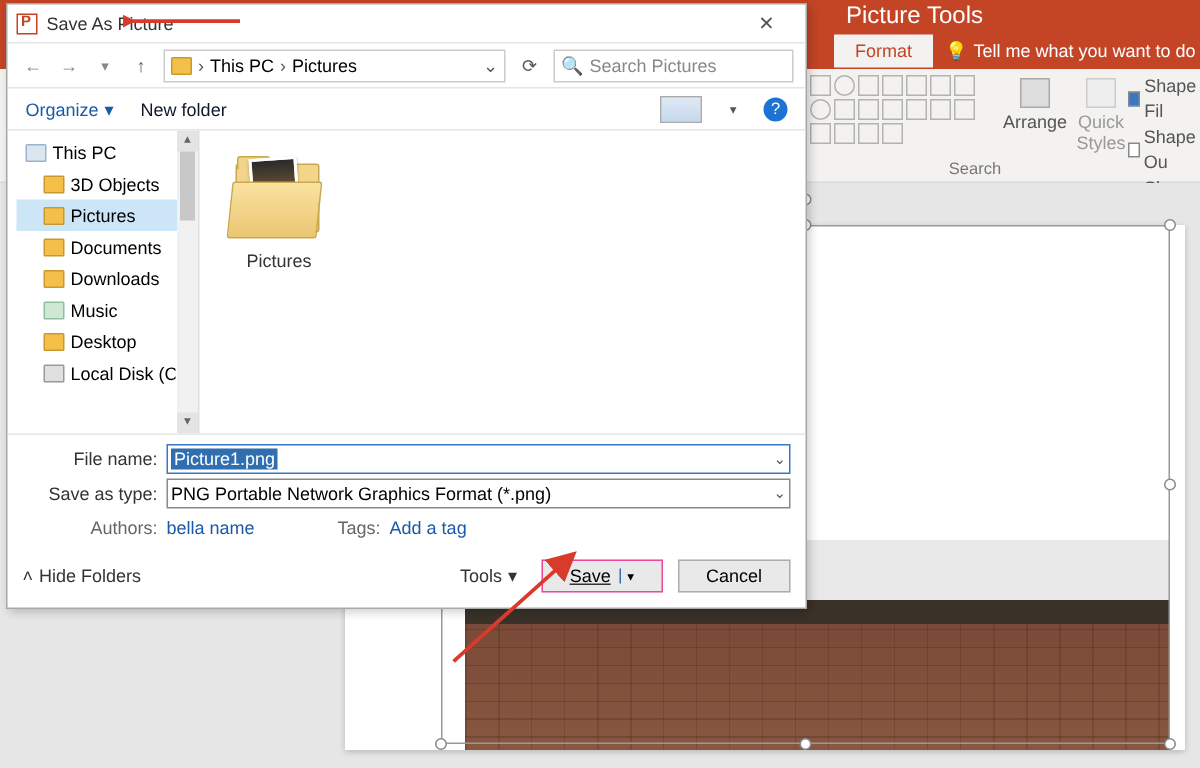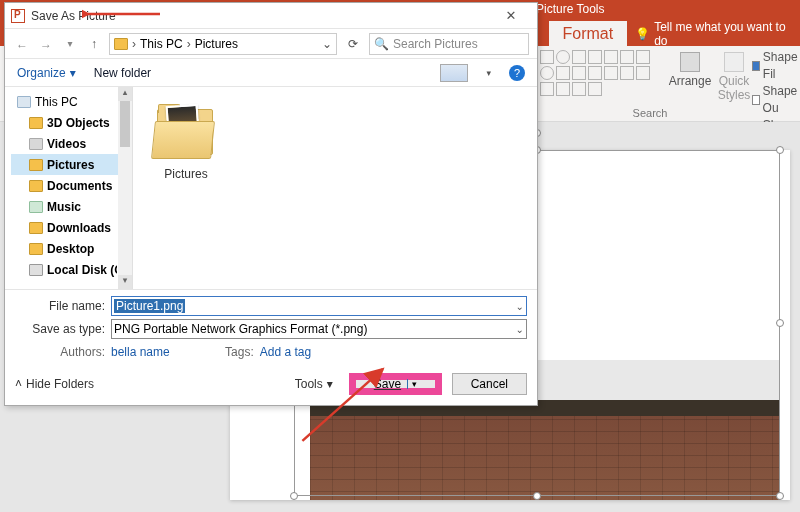--- a/index.html
+++ b/index.html
@@ -1,23 +1,23 @@
 <!DOCTYPE html>
 <html><head>
 <meta charset="utf-8">
 <style>
   * { box-sizing: border-box; margin: 0; padding: 0; font-family: "Segoe UI", Tahoma, sans-serif; font-size: 12px; }
   body { width: 800px; height: 512px; background: #f3f3f3; position: relative; overflow: hidden; }
 
   
   .pp-bg { position: absolute; top: 0; left: 0; width: 800px; height: 512px; background: #fff; }
   .pp-titlebar { position: absolute; top: 0; left: 0; width: 800px; height: 22px; background: #c44426; display: flex; }
-  .pp-tools-label { position: absolute; left: 536px; top: 2px; color: #fff; font-size: 12px; }
+  .pp-tools-label { position: absolute; left: 564px; top: 2px; color: #fff; font-size: 16px; }
   .pp-tabbar { position: absolute; top: 22px; left: 0; width: 800px; height: 24px; background: #c44426; display: flex; align-items: center; }
-  .pp-tab { padding: 4px 14px; color: #fff; font-size: 16px; }
+  .pp-tab { padding: 4px 14px; color: #fff; font-size: 12px; }
   .pp-tab.active { background: #f3f2f1; color: #c44426; }
   .pp-tell { display: flex; align-items: center; color: #fff; margin-left: 8px; gap: 4px; font-size: 12px; }
   .pp-ribbon { position: absolute; top: 46px; left: 0; width: 800px; height: 76px; background: #f3f2f1; border-bottom: 1px solid #d9d9d9; display:flex; }
   .ribbon-shapes { position: absolute; left: 540px; top: 4px; width: 120px; height: 56px; display: flex; flex-wrap: wrap; gap: 2px; align-content: flex-start; }
   .shape-ic { width: 14px; height: 14px; border: 1px solid #888; opacity: .6; }
   .ribbon-arrange { position: absolute; left: 668px; top: 6px; width: 44px; text-align:center; color:#555; font-size:11px;}
   .ribbon-arrange .ic { width:20px; height:20px; margin:0 auto 2px; background:#ddd; border:1px solid #aaa;}
   .ribbon-quick { position: absolute; left: 714px; top:6px; width:40px; text-align:center; color:#999; font-size:11px;}
   .ribbon-quick .ic { width:20px; height:20px; margin:0 auto 2px; background:#eee; border:1px solid #ccc;}
   .ribbon-shape-opts { position: absolute; left: 752px; top:3px; color:#555; font-size:11px; line-height:17px;}
@@ -65,21 +65,21 @@
   .dlg-toolbar .view-ic { width:28px; height:18px; border:1px solid #aaa; background:linear-gradient(#dfe9f5,#c6d8ee);}
   .dlg-toolbar .help { width:16px;height:16px;border-radius:50%;background:#1e73d2;color:#fff;text-align:center;font-size:11px;line-height:16px;}
   .dlg-body { flex:1; display:flex; min-height:0;}
   .sidebar { width:128px; border-right:1px solid #e0e0e0; position:relative; overflow:hidden;}
   .sidebar-scroll { position:absolute; right:0; top:0; width:14px; height:100%; background:#f1f1f1;}
   .sidebar-scroll .up,.sidebar-scroll .dn{height:14px;text-align:center;font-size:9px;color:#666;background:#e4e4e4;}
   .sidebar-scroll .dn{position:absolute;bottom:0;width:100%;}
   .sidebar-scroll .thumb{position:absolute;top:14px;left:2px;width:10px;height:46px;background:#c8c8c8;}
   .tree { padding:4px 0 0 6px;}
   .tree-item { display:flex; align-items:center; gap:4px; height:21px; padding-left:6px; font-size:12px; cursor:default;}
-  .tree-item.sub { padding-left:18px;font-weight:bold;}
+  .tree-item.sub { padding-left:18px;}
   .tree-item.sel { background:#cde6f7;}
   .tree-item .ic { width:14px; height:12px; background:#f5c04a; border:1px solid #c79a30; border-radius:1px;}
   .tree-item .ic.pc { background:#dbe6f0; border-color:#9ab4cc;}
   .tree-item .ic.vid { background:#d8d8d8; border-color:#aaa;}
   .tree-item .ic.mus { background:#cfe8d6; border-color:#8fbf9c;}
   .tree-item .ic.disk { background:#e0e0e0; border-color:#999;}
   .content { flex:1; padding:8px; display:flex; align-items:flex-start;}
   .folder-item { width:90px; text-align:center;}
   .folder-thumb { width:66px; height:58px; margin:8px auto 6px; position:relative;}
   .folder-back { position:absolute; top:6px; left:4px; width:56px; height:46px; background:#f3d48b; border:1px solid #caa84f; border-radius:2px;}
@@ -96,21 +96,21 @@
   .fld .val.hl { background:#2f6fb0; color:#fff; padding:0 2px;}
   .fld .dd { position:absolute; right:2px; color:#555; font-size:10px;}
   .meta-row { display:flex; margin-top:6px; font-size:12px;}
   .meta-row .ml { width:96px; text-align:right; padding-right:6px; color:#666;}
   .meta-row .mv { color:#1a5aa8; padding-right:30px;}
   .dlg-actions { display:flex; align-items:center; margin-top:14px; gap:10px;}
   .hide-folders { display:flex; align-items:center; gap:4px; font-size:12px; color:#333;}
   .dlg-actions .spacer{flex:1}
   .tools { display:flex; align-items:center; gap:4px; font-size:12px; color:#333; margin-right:6px;}
   .btn { height:22px; padding:0 18px; border:1px solid #adadad; background:#e9e9e9; font-size:12px; display:flex; align-items:center; gap:6px;}
-  .btn.primary { border:7px solid #ec4899;}
+  .btn.primary { border:1px solid #ec4899;}
   .btn .split { border-left:1px solid #2f6fb0; padding-left:4px; font-size:9px;}
   .arrow-red { position:absolute; pointer-events:none; }
   .arrow-red.a1 { left:82px; top:7px; width:80px; height:14px;}
   .arrow-red.a1 svg, .arrow-red.a2 svg { width:100%; height:100%;}
   .arrow-red.a2 { left:300px; top:396px; width:110px; height:50px; transform:rotate(-20deg); transform-origin:left bottom;}
 </style>
 </head>
 <body>
 
 <div class="pp-bg">
@@ -233,39 +233,35 @@
     <div class="sidebar">
       <div class="tree">
         <div class="tree-item">
             <span class="ic pc"></span>
             <span>This PC</span>
           </div>
         <div class="tree-item sub">
             <span class="ic"></span>
             <span>3D Objects</span>
           </div>
-        <div class="tree-item sub">
-            <span class="ic vid"></span>
-            <span>Videos</span>
-          </div>
         <div class="tree-item sub sel">
             <span class="ic"></span>
             <span>Pictures</span>
           </div>
         <div class="tree-item sub">
             <span class="ic"></span>
             <span>Documents</span>
+          </div>
+        <div class="tree-item sub">
+            <span class="ic"></span>
+            <span>Downloads</span>
           </div>
         <div class="tree-item sub">
             <span class="ic mus"></span>
             <span>Music</span>
-          </div>
-        <div class="tree-item sub">
-            <span class="ic"></span>
-            <span>Downloads</span>
           </div>
         <div class="tree-item sub">
             <span class="ic"></span>
             <span>Desktop</span>
           </div>
         <div class="tree-item sub">
             <span class="ic disk"></span>
             <span style="white-space:nowrap;overflow:hidden;text-overflow:clip;width:70px;display:inline-block">Local Disk (C:)</span>
           </div>
       </div>

